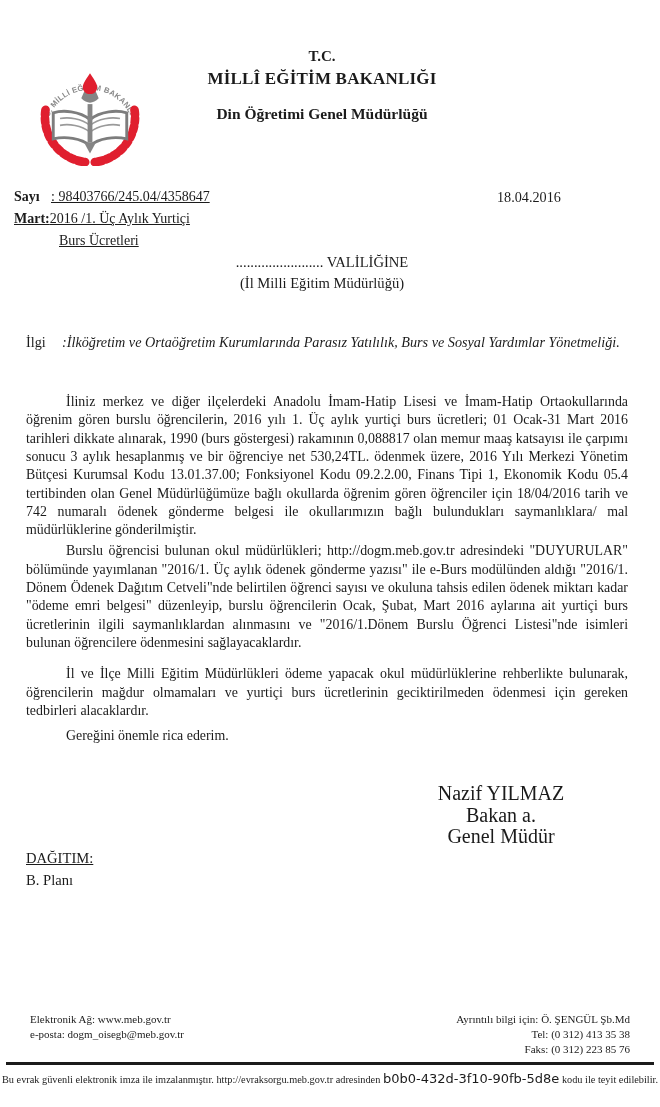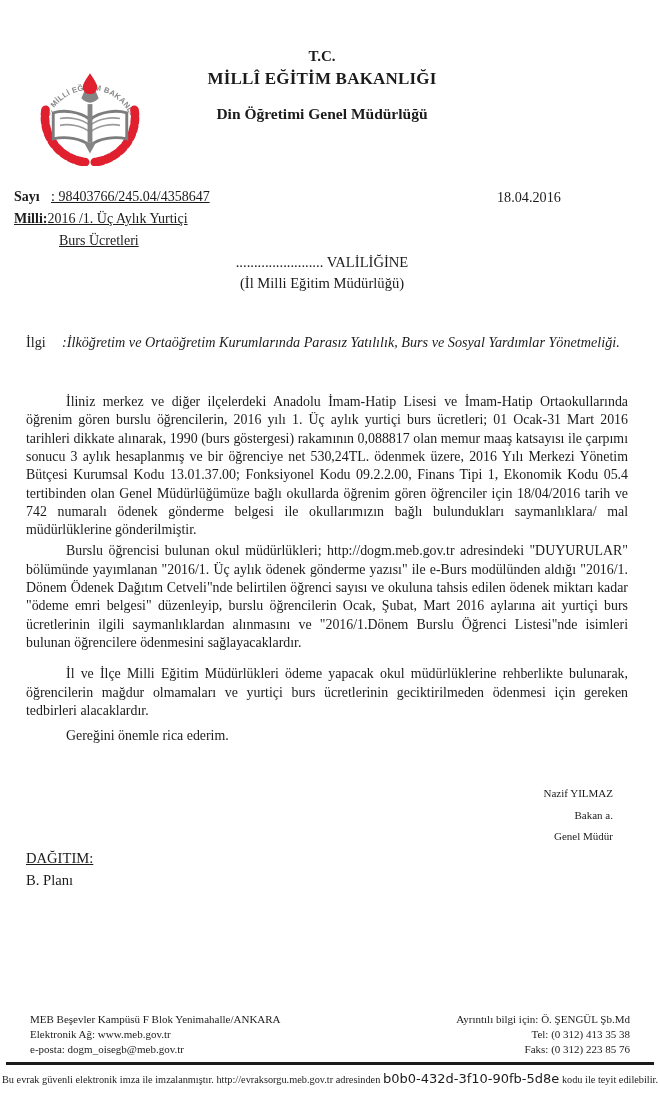--- a/index.html
+++ b/index.html
@@ -38,21 +38,21 @@
   .ilgi .ilgi-text{display:block;padding-left:36px;text-align:justify;font-style:italic;}
 
   
   .bodytext{position:absolute;left:26px;top:393px;width:602px;font-size:13.9px;line-height:18.35px;}
   .para{margin:0 0 0 0;text-align:justify;text-indent:40px;}
   .para + .para{margin-top:2.6px;}
   .para.p3{margin-top:13px;}
   .para.last{text-align:left;margin-top:7px;}
 
   
-  .signature{position:absolute;left:413px;top:783px;width:200px;text-align:right;font-size:11px;line-height:21.5px;}
+  .signature{position:absolute;left:401px;top:783px;width:200px;text-align:center;font-size:20px;line-height:21.5px;}
 
   
   .distribution{position:absolute;left:26px;top:847px;font-size:14.6px;line-height:22px;}
   .distribution .dlabel{text-decoration:underline;}
 
   
   .footer{position:absolute;left:30px;top:1012px;width:600px;font-size:11px;line-height:15px;}
   .footer .fleft{position:absolute;left:0;top:0;width:330px;text-align:left;}
   .footer .fright{position:absolute;right:0;top:0;width:260px;text-align:right;}
   .rule{position:absolute;left:6px;right:6px;top:1062px;height:2.5px;background:#1b1b1b;}
@@ -91,21 +91,21 @@
   </svg>
 
   <div class="header">
     <div class="l1">T.C.</div>
     <div class="l2">MİLLÎ EĞİTİM BAKANLIĞI</div>
     <div class="l3">Din Öğretimi Genel Müdürlüğü</div>
   </div>
 
   <div class="meta">
     <div><span class="lbl">Sayı</span><span>: 98403766/245.04/4358647</span></div>
-    <div><span class="lblk">Milli:</span><span>2016 /1. Üç Aylık Yurtiçi</span></div>
+    <div><span class="lblk">Mart:</span><span>2016 /1. Üç Aylık Yurtiçi</span></div>
     <div class="indent">Burs  Ücretleri</div>
   </div>
   <div class="date">18.04.2016</div>
 
   <div class="recipient">
     <div>........................ VALİLİĞİNE</div>
     <div>(İl Milli Eğitim Müdürlüğü)</div>
   </div>
 
   <div class="ilgi">
@@ -126,21 +126,20 @@
     <div>Genel Müdür</div>
   </div>
 
   <div class="distribution">
     <div class="dlabel">DAĞITIM:</div>
     <div>B. Planı</div>
   </div>
 
   <div class="footer">
     <div class="fleft">
-      <div>MEB Beşevler Kampüsü F Blok Yenimahalle/ANKARA</div>
       <div>Elektronik Ağ: www.meb.gov.tr</div>
       <div>e-posta: dogm_oisegb@meb.gov.tr</div>
     </div>
     <div class="fright">
       <div>Ayrıntılı bilgi için: Ö. ŞENGÜL Şb.Md</div>
       <div>Tel: (0 312) 413 35 38</div>
       <div>Faks: (0 312) 223 85 76</div>
     </div>
   </div>
 

